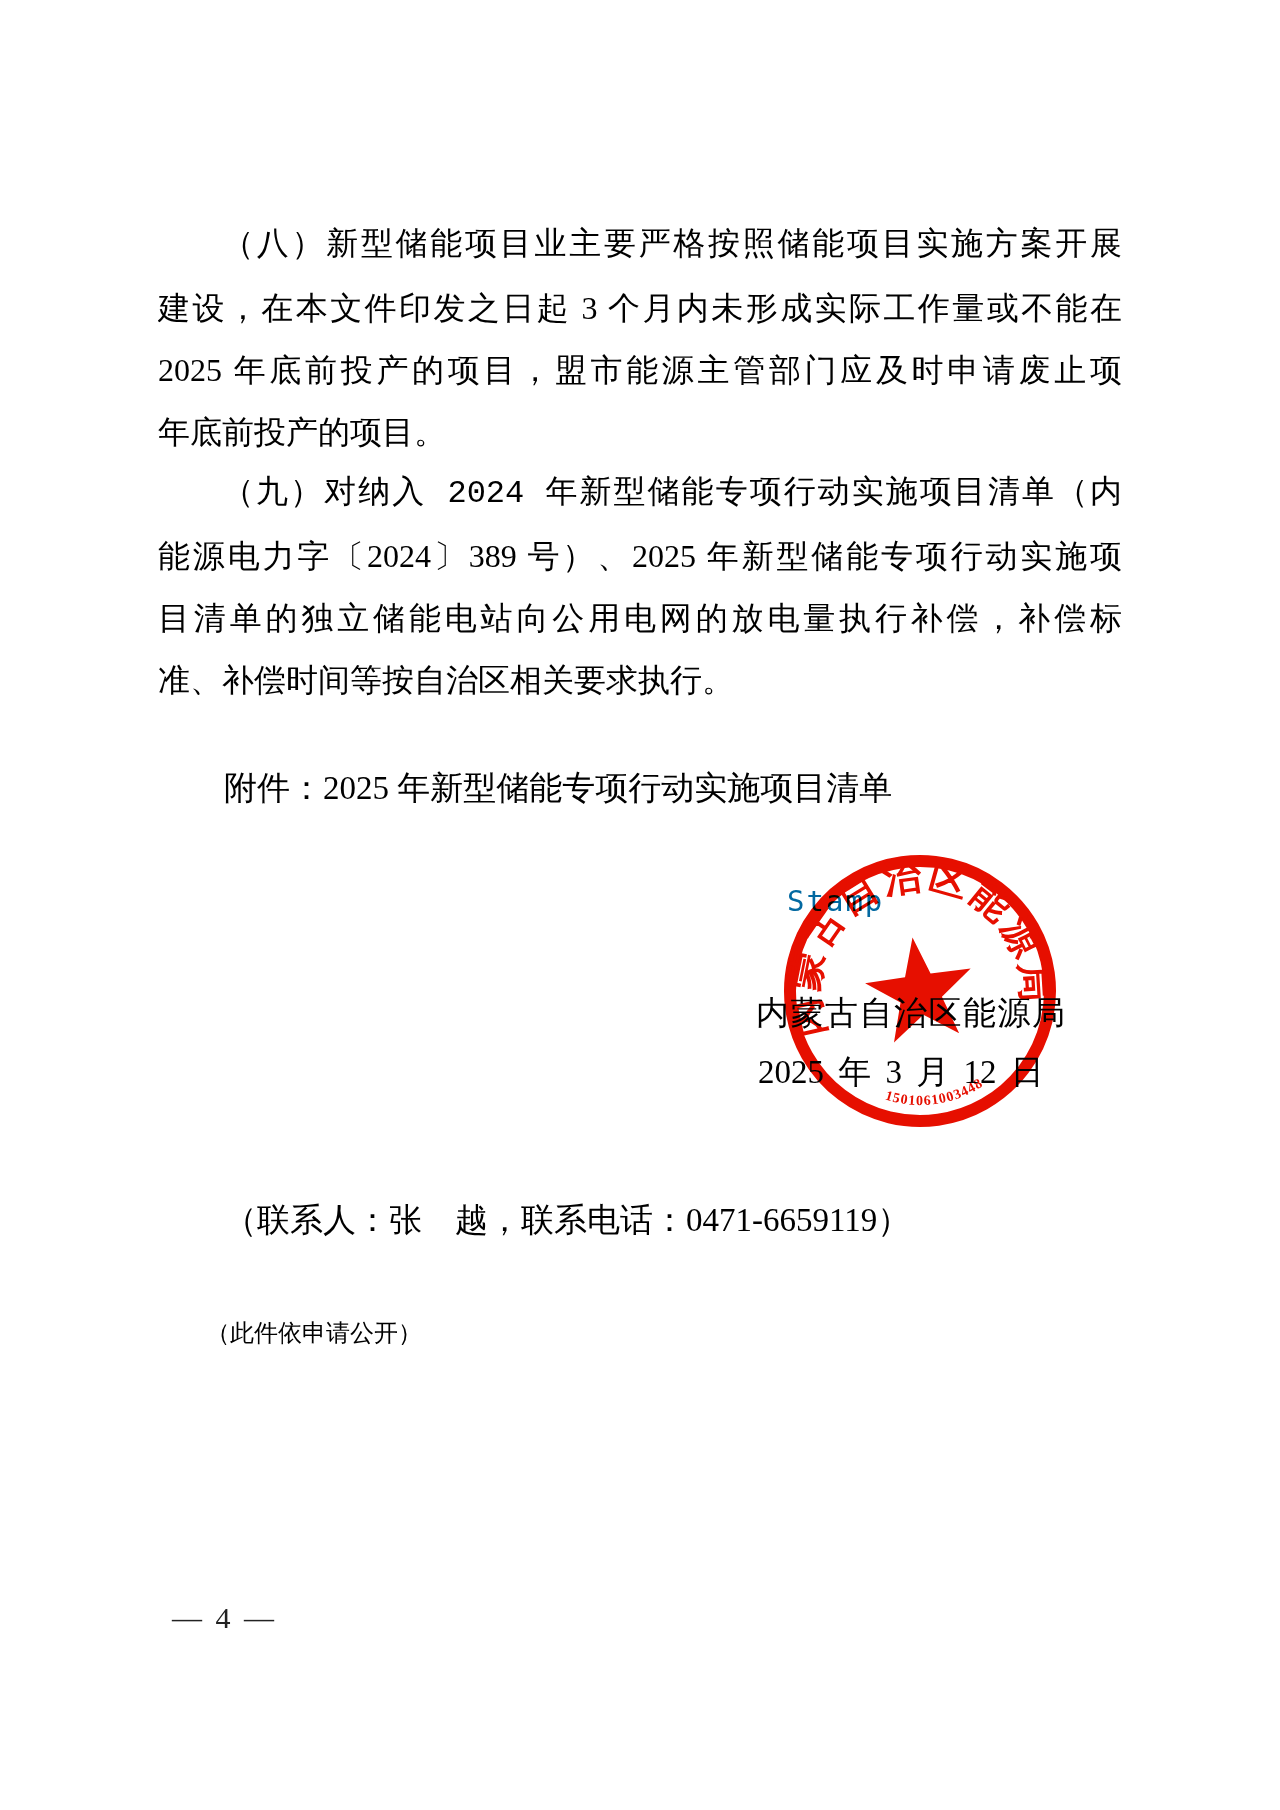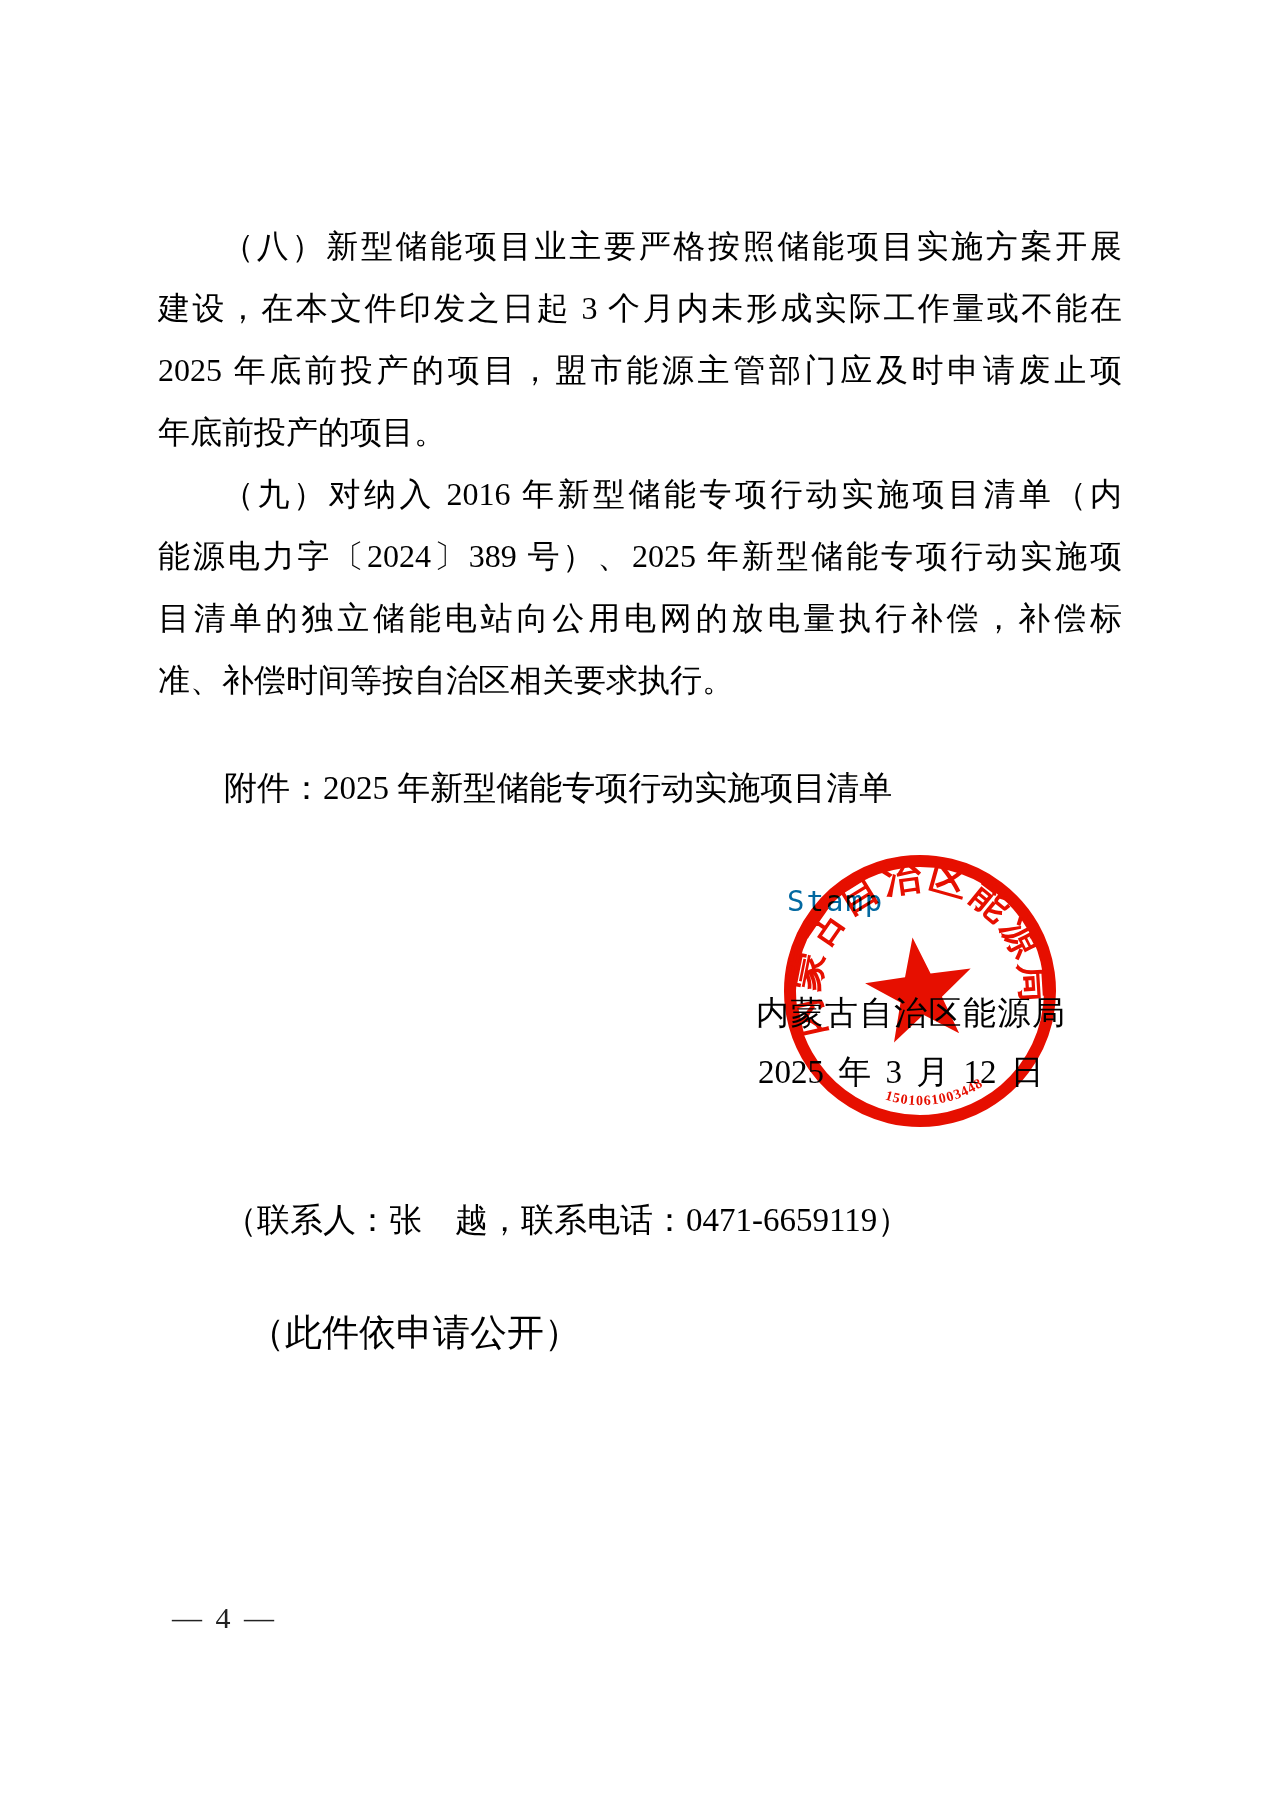--- a/index.html
+++ b/index.html
@@ -3,49 +3,49 @@
 <meta charset="utf-8">
 <style>
   html,body{margin:0;padding:0;background:#ffffff;}
   .page{
     position:relative;width:1280px;height:1810px;background:#ffffff;
     font-family:"Liberation Serif","DejaVu Serif",serif;color:#000;overflow:hidden;
   }
   .bodytext{position:absolute;left:158px;top:215px;width:964px;font-size:32px;line-height:62px;}
   .line{height:62px;overflow:hidden;white-space:nowrap;}
   .line.j{white-space:normal;text-align:justify;text-align-last:justify;}
-  .line.indent{text-indent:2em;}
+  .line.indent{text-indent:2em;font-family:Liberation Mono, monospace;}
   .attachment{position:absolute;left:158px;top:766px;width:964px;font-size:33px;line-height:44px;text-indent:2em;}
   .stamp-label{
     position:absolute;left:787px;top:884px;font-family:"DejaVu Sans Mono",monospace;
     font-size:29px;letter-spacing:2px;color:#0369a1;z-index:2;
   }
   .sig-org{position:absolute;left:756px;top:993px;font-size:33px;letter-spacing:1.5px;line-height:40px;z-index:3;}
   .sig-date{position:absolute;left:758px;top:1052px;font-size:33px;word-spacing:6px;line-height:40px;z-index:3;}
   .seal{position:absolute;left:770px;top:841px;z-index:4;mix-blend-mode:multiply;}
   .seal-text{font-family:"Liberation Serif",serif;font-weight:bold;font-size:38px;letter-spacing:4px;}
   .seal-code{font-family:"Liberation Serif",serif;font-weight:bold;font-size:14px;letter-spacing:1px;}
   .contact{position:absolute;left:158px;top:1198px;width:964px;font-size:33px;line-height:44px;text-indent:2em;}
-  .disclosure{position:absolute;left:174px;top:1311px;width:964px;font-size:37px;line-height:44px;text-indent:2em;}
+  .disclosure{position:absolute;left:158px;top:1311px;width:964px;font-size:24px;line-height:44px;text-indent:2em;}
   .page-number{position:absolute;left:172px;top:1600px;font-size:30px;line-height:36px;color:#222;letter-spacing:3px;}
 </style>
 </head>
 <body>
 
 <div class="page">
 
   <section class="bodytext">
     <div class="para">
       <div class="line j indent">（八）新型储能项目业主要严格按照储能项目实施方案开展</div>
       <div class="line j">建设，在本文件印发之日起 3 个月内未形成实际工作量或不能在</div>
       <div class="line j">2025 年底前投产的项目，盟市能源主管部门应及时申请废止项</div>
       <div class="line">年底前投产的项目。</div>
     </div>
     <div class="para">
-      <div class="line j indent">（九）对纳入 2016 年新型储能专项行动实施项目清单（内</div>
+      <div class="line j indent">（九）对纳入 2024 年新型储能专项行动实施项目清单（内</div>
       <div class="line j">能源电力字〔2024〕389 号）、2025 年新型储能专项行动实施项</div>
       <div class="line j">目清单的独立储能电站向公用电网的放电量执行补偿，补偿标</div>
       <div class="line">准、补偿时间等按自治区相关要求执行。</div>
     </div>
   </section>
 
   <div class="attachment">附件：2025 年新型储能专项行动实施项目清单</div>
 
   <div class="stamp-label">Stamp</div>
 

